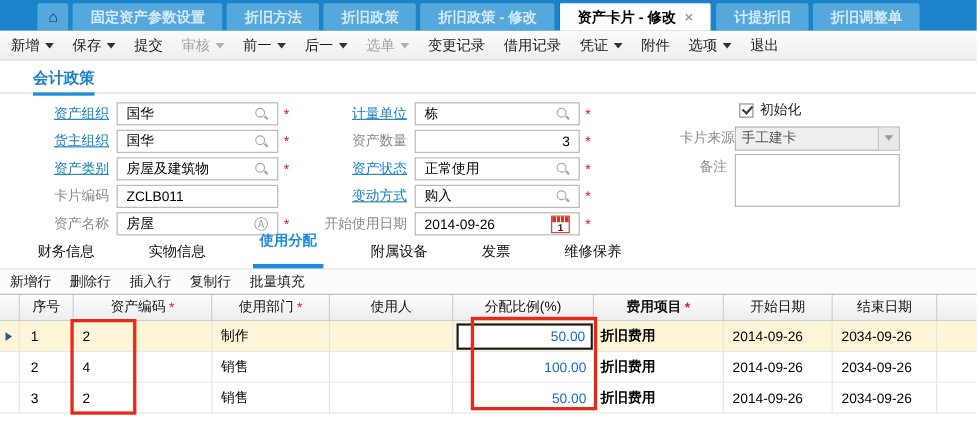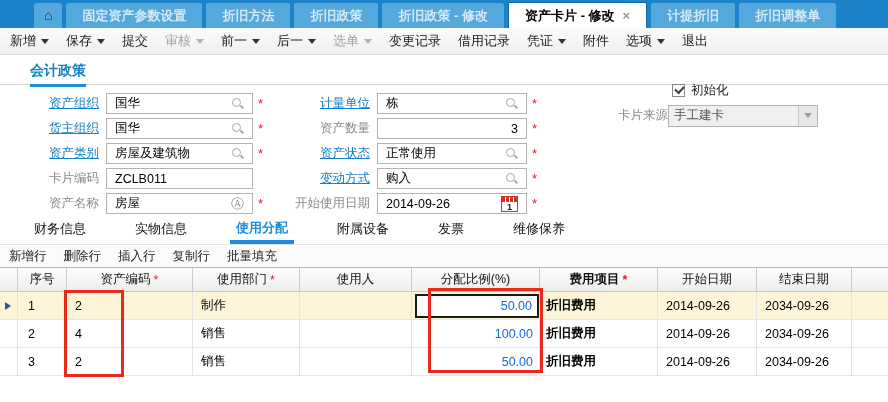--- a/index.html
+++ b/index.html
@@ -53,21 +53,21 @@
   .chk::after { content:""; position:absolute; left:2px; top:1px; width:7px; height:4px; border-left:2px solid #3b3b3b; border-bottom:2px solid #3b3b3b; transform:rotate(-48deg); }
   .combo { width:150px; height:22px; border:1px solid #b3b3b3; background:#efefef; display:flex; align-items:center; padding-left:5px; font-size:12.5px; color:#555; }
   .combo .cbtn { margin-left:auto; width:19px; height:100%; border-left:1px solid #c6c6c6; background:#e8e8e8; display:flex; align-items:center; justify-content:center; }
   .combo .cbtn .caret-tri { border-top-color:#9b9b9b; }
   .memo { width:150px; height:48px; border:1px solid #b3b3b3; background:#fff; resize:none; font-family:inherit; font-size:12px; }
 
   
   .dtabs { position:absolute; top:219px; left:0; width:888px; height:26px; display:flex; align-items:flex-end;
            padding-left:28px; gap:37px; font-size:13px; color:#111; border-bottom:1px solid #e2e2e2; background:#fff; }
   .dtab { padding:0 6px 6px 6px; cursor:pointer; white-space:nowrap; }
-  .dtab.active { color:#1b8ce0; font-weight:bold; border-bottom:4px solid #1b8ce0; padding-bottom:3px; }
+  .dtab.active { color:#1b8ce0; font-weight:bold; border-bottom:4px solid #1b8ce0; padding-bottom:12px; }
 
   
   .gtools { position:absolute; top:246px; left:0; width:888px; height:21px; display:flex; align-items:center;
             gap:17px; padding-left:9px; font-size:12.5px; color:#1b1b1b; background:#fbfbfb; }
   .gtool { cursor:pointer; white-space:nowrap; }
 
   
   .grid { position:absolute; top:267px; left:0; width:888px; }
   .grow { display:flex; width:888px; }
   .gc { border-right:1px solid #e4e4e4; overflow:hidden; white-space:nowrap; font-size:12.5px; display:flex; align-items:center; }
@@ -246,35 +246,39 @@
           <span class="fval">2014-09-26</span>
         <span class="cal">
             <span class="cal-top"></span>
             <span class="cal-day">1</span>
           </span>
       </span>
       <span class="req">*</span>
     </div>
   </div>
 
-  <div class="fcol" style="left:618px; top:80px;">
+  <div class="fcol" style="left:618px; top:90px;">
     <div class="frow" style="padding-left:54px;">
       <span class="chkrow">
           <span class="chk"></span>
           <span>初始化</span>
         </span>
     </div>
     <div class="frow">
       <span class="flabel rw">卡片来源</span>
       <span class="combo">
           <span>手工建卡</span>
           <span class="cbtn">
             <span class="caret-tri"></span>
           </span>
         </span>
+    </div>
+    <div class="frow" style="height:50px; align-items:flex-start;">
+      <span class="flabel rw" style="padding-top:3px;">备注</span>
+      <textarea class="memo" style=""></textarea>
     </div>
   </div>
 
   <div class="dtabs">
     <div class="dtab">财务信息</div>
     <div class="dtab">实物信息</div>
     <div class="dtab active">使用分配</div>
     <div class="dtab">附属设备</div>
     <div class="dtab">发票</div>
     <div class="dtab">维修保养</div>

